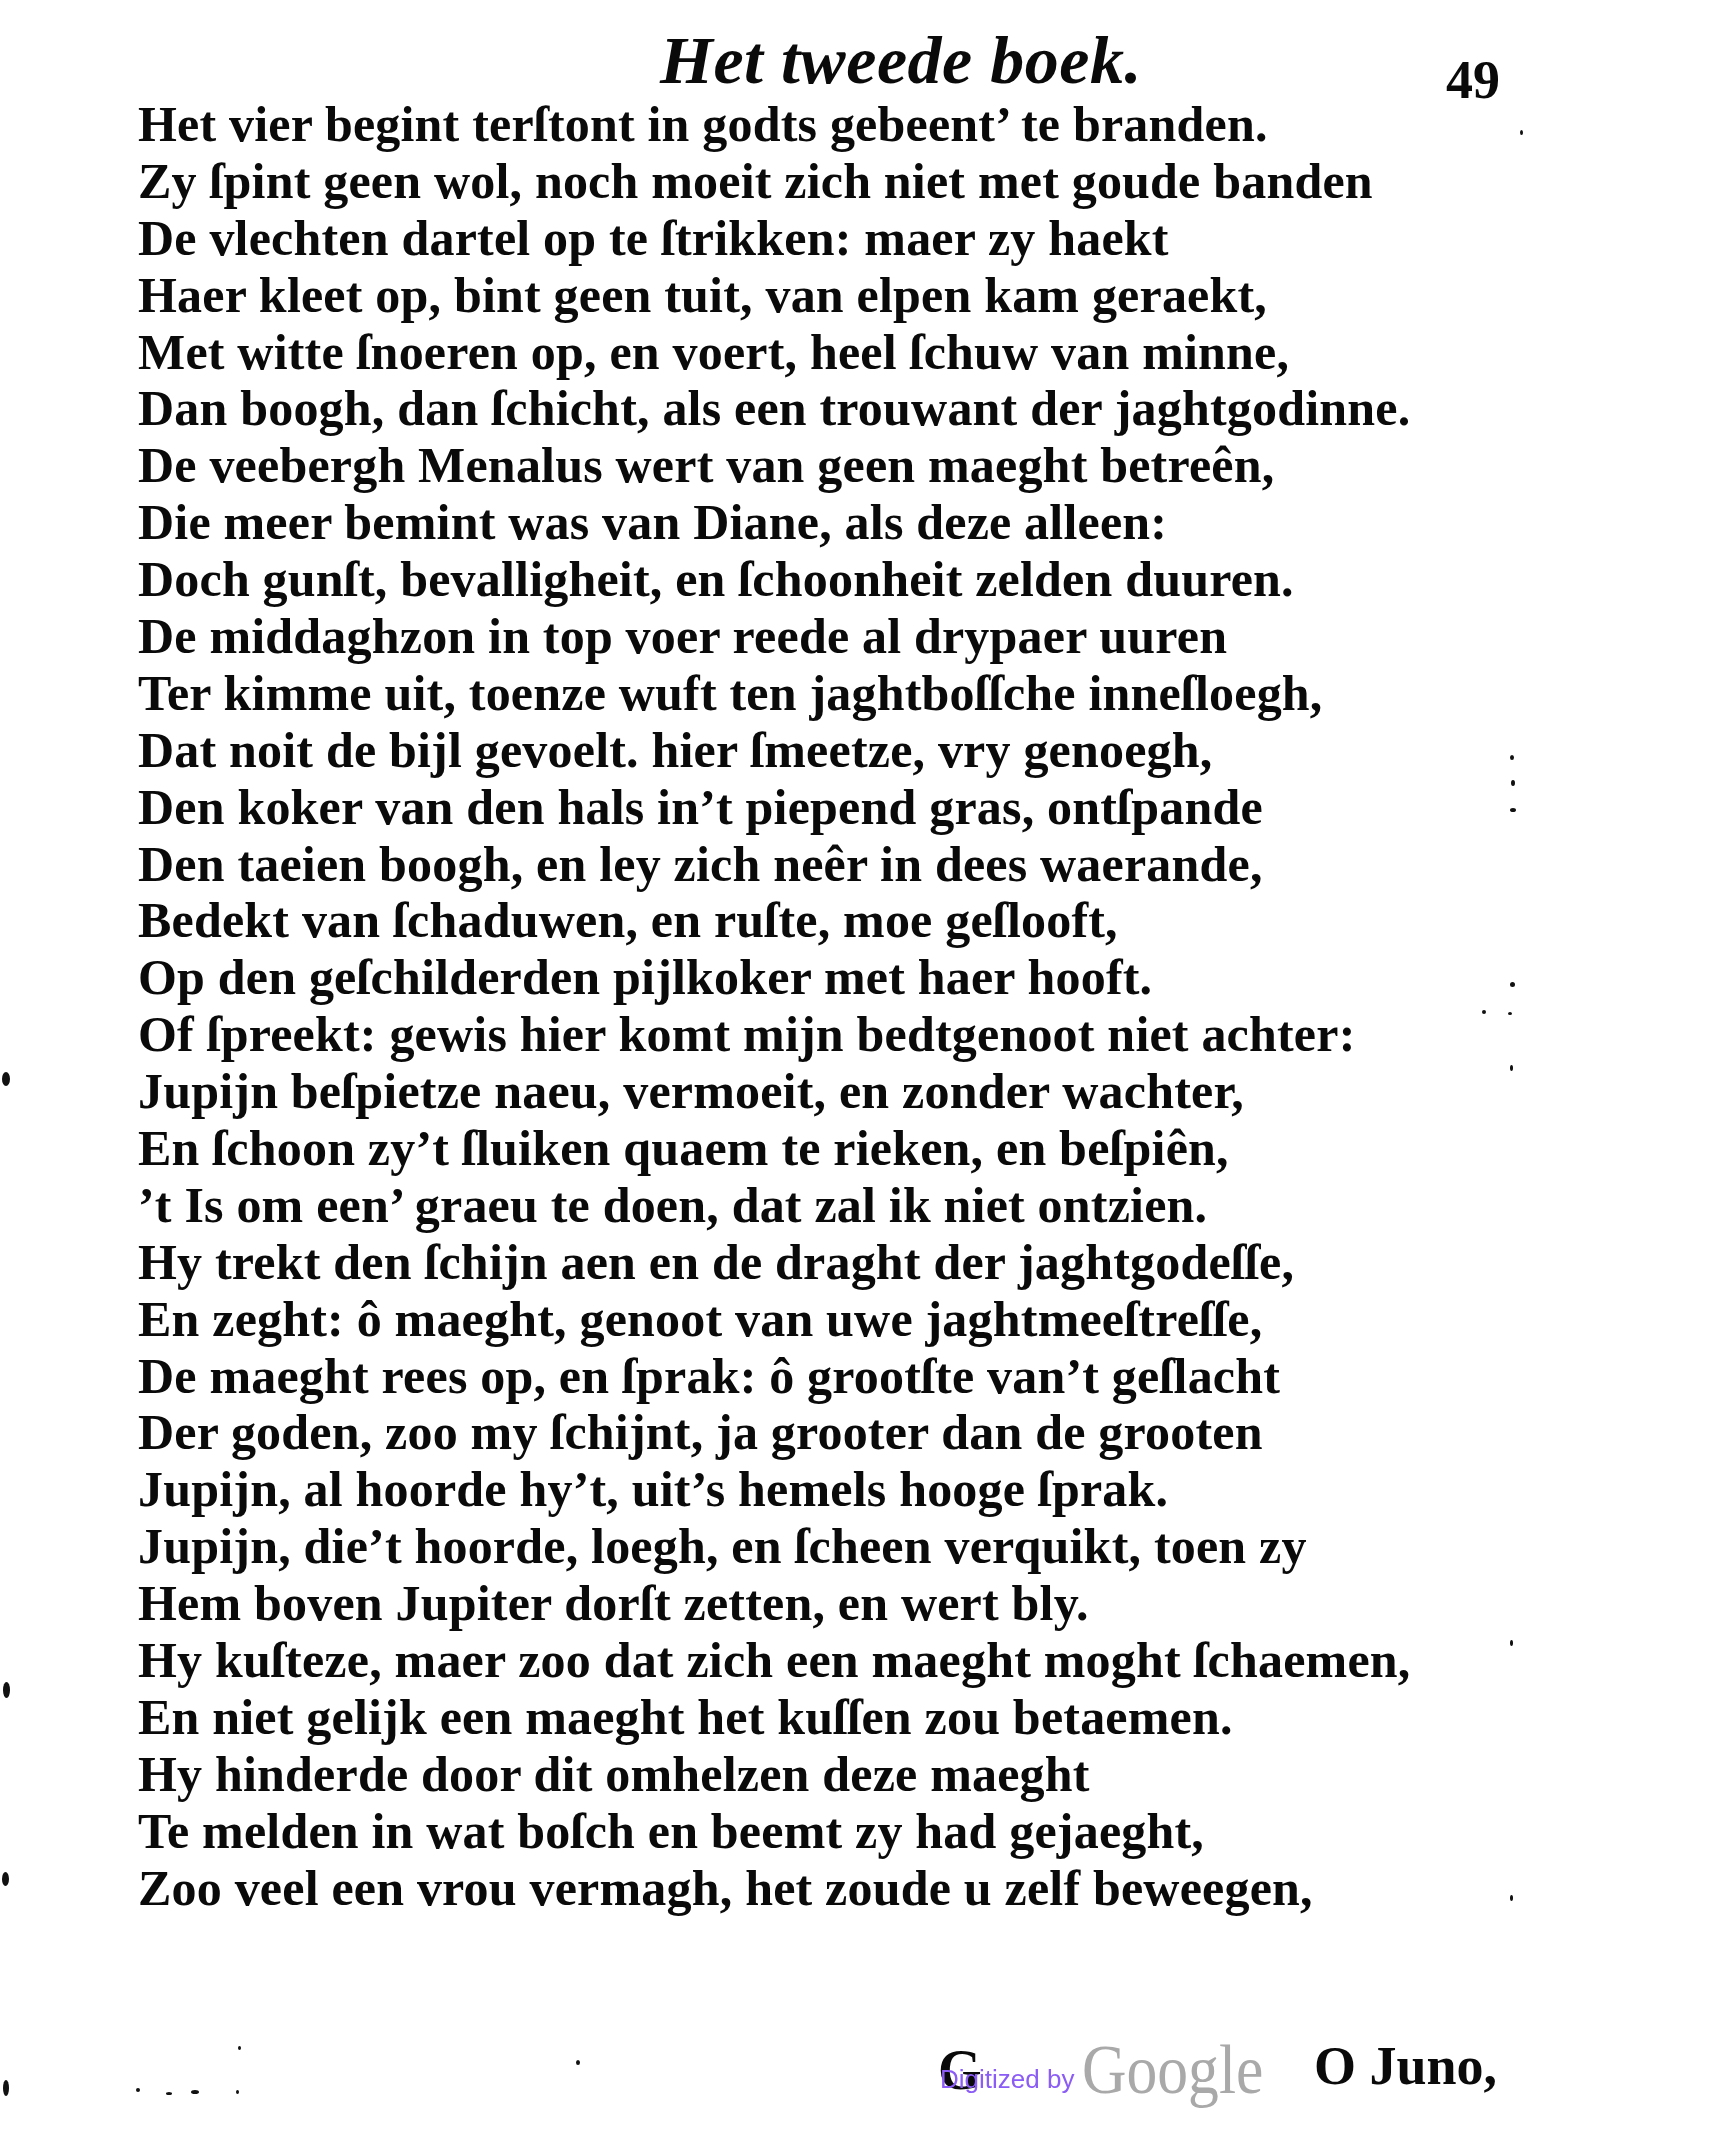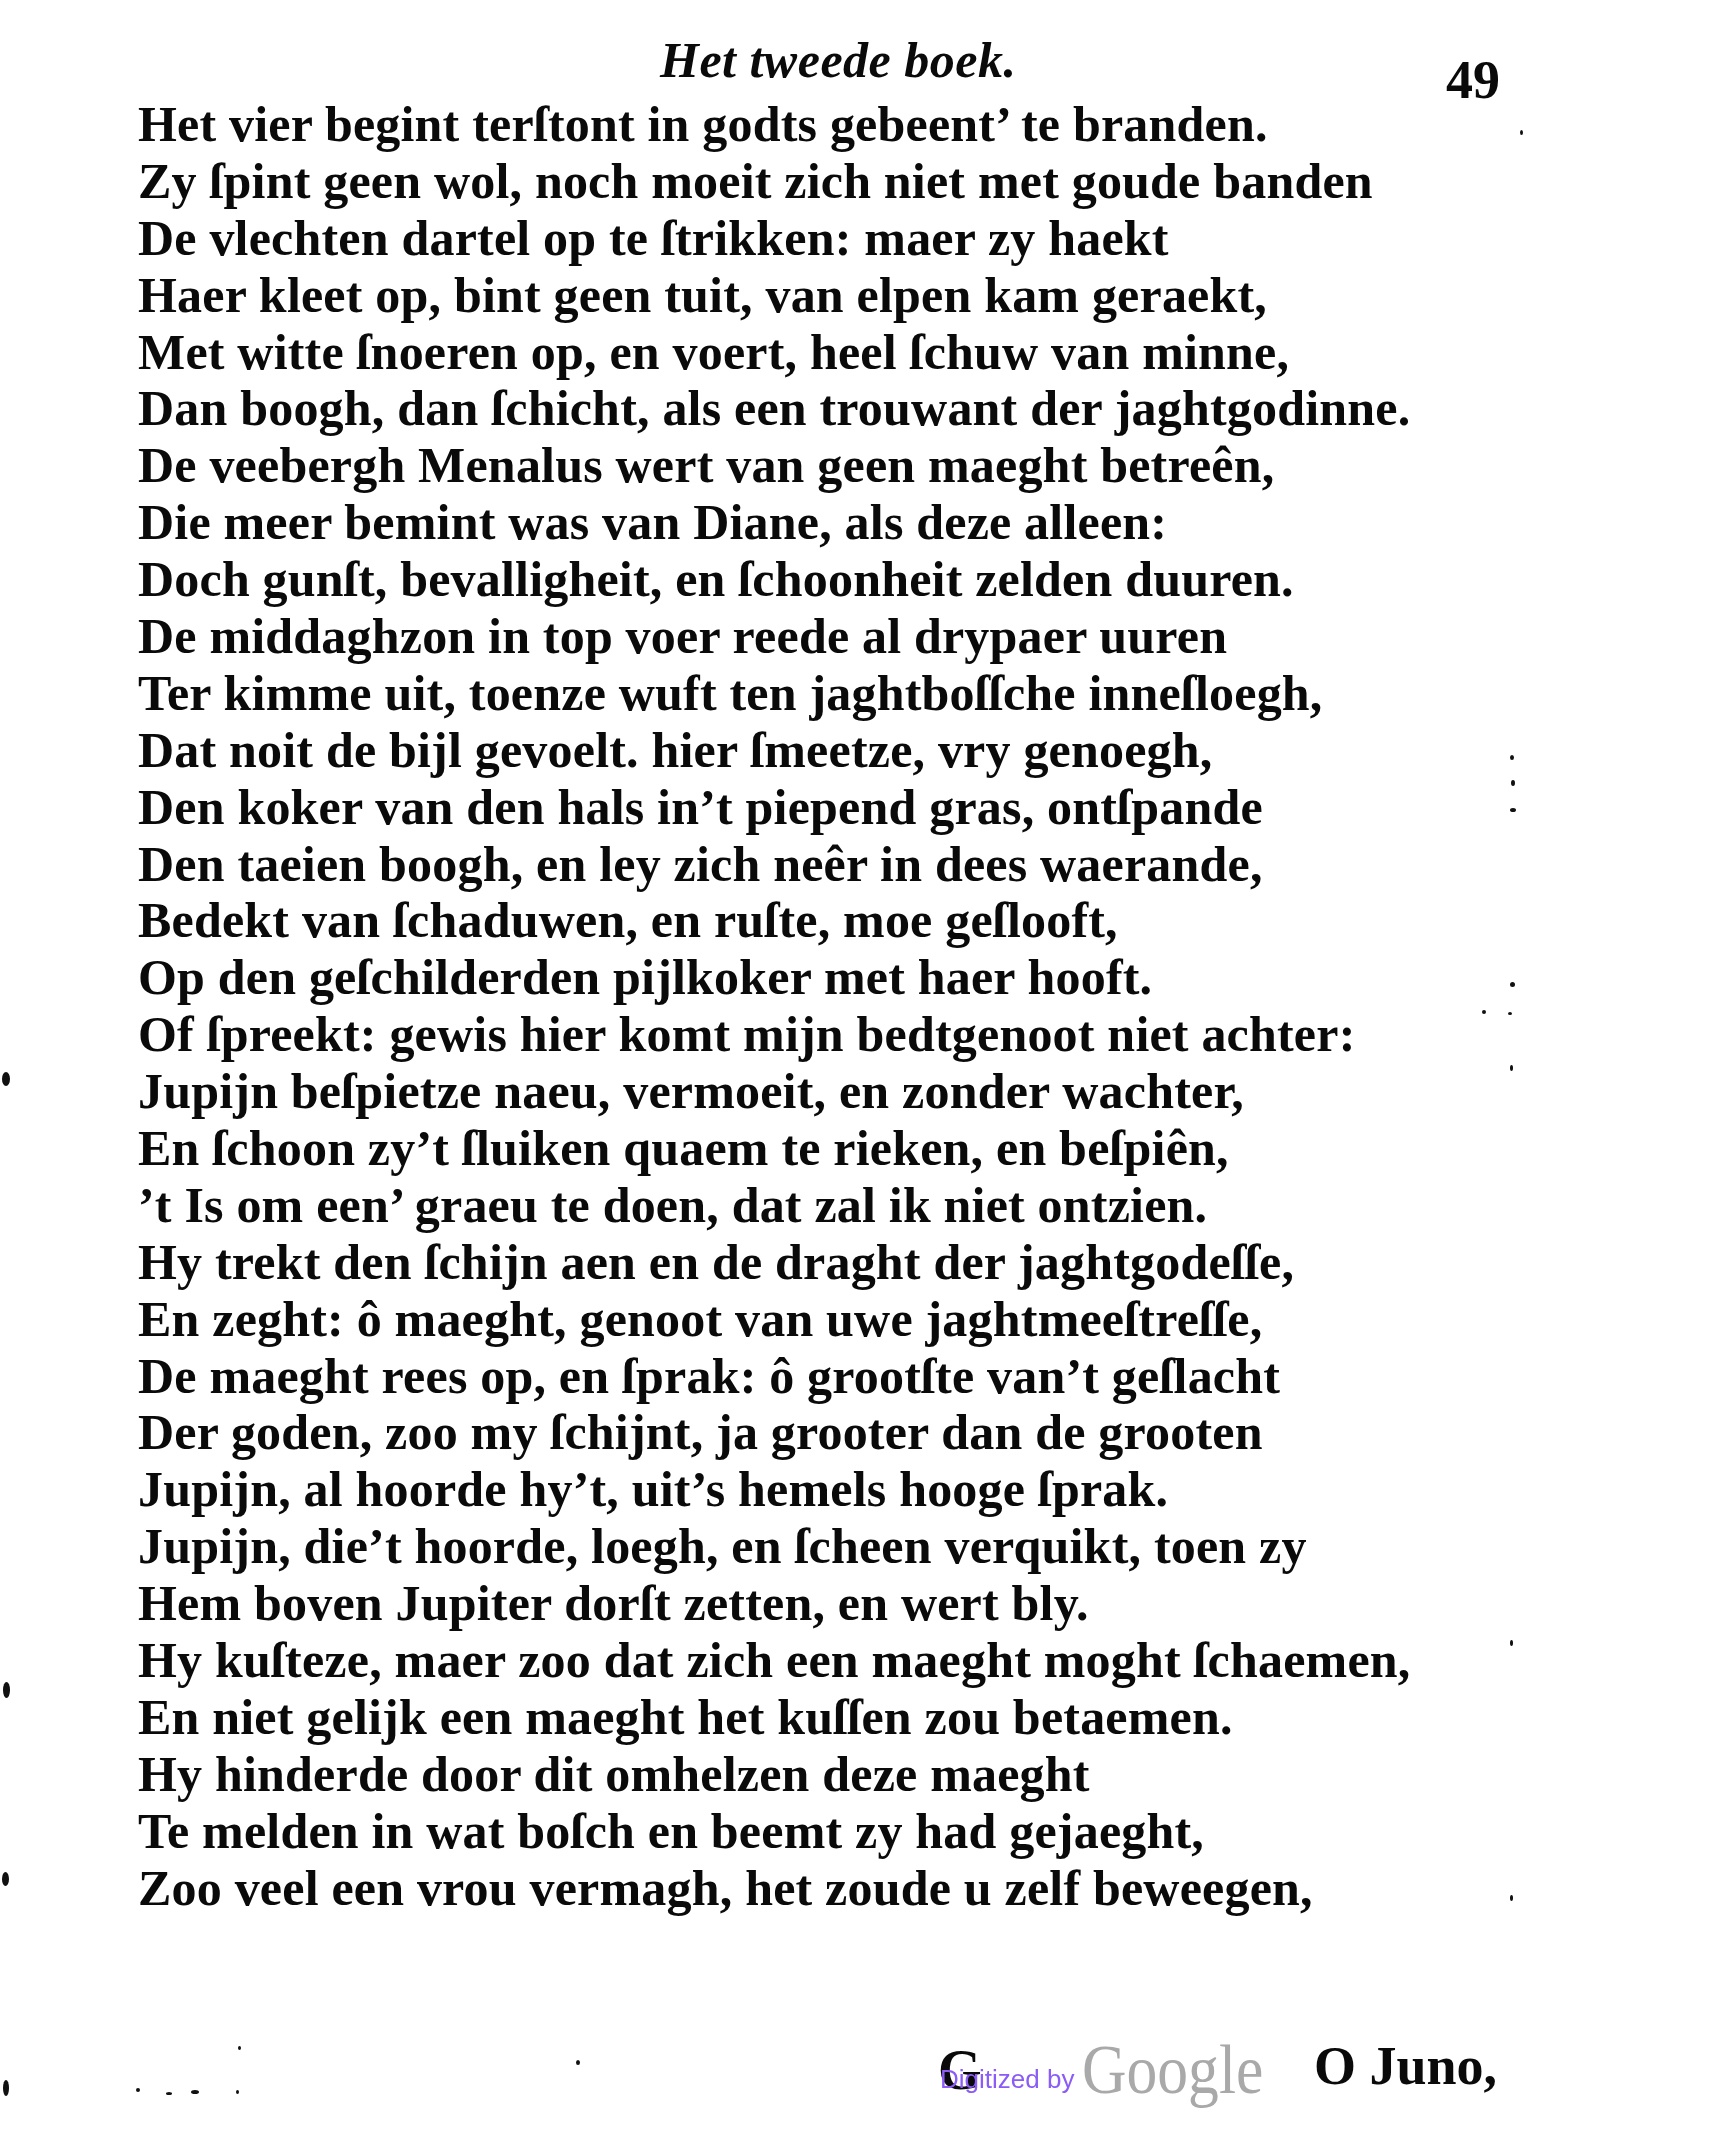--- a/index.html
+++ b/index.html
@@ -12,21 +12,21 @@
       height: 2154px;
       position: relative;
       overflow: hidden;
       color: #0a0a0a;
       font-family: "Liberation Serif", "DejaVu Serif", serif;
     }
     .running-head {
       position: absolute;
       left: 660px;
       top: 30px;
-      font-size: 50px;
+      font-size: 68px;
       font-style: italic;
       font-weight: bold;
       line-height: 60px;
       white-space: nowrap;
       letter-spacing: 0.5px;
     }
     .page-number {
       position: absolute;
       left: 1446px;
       top: 50px;

